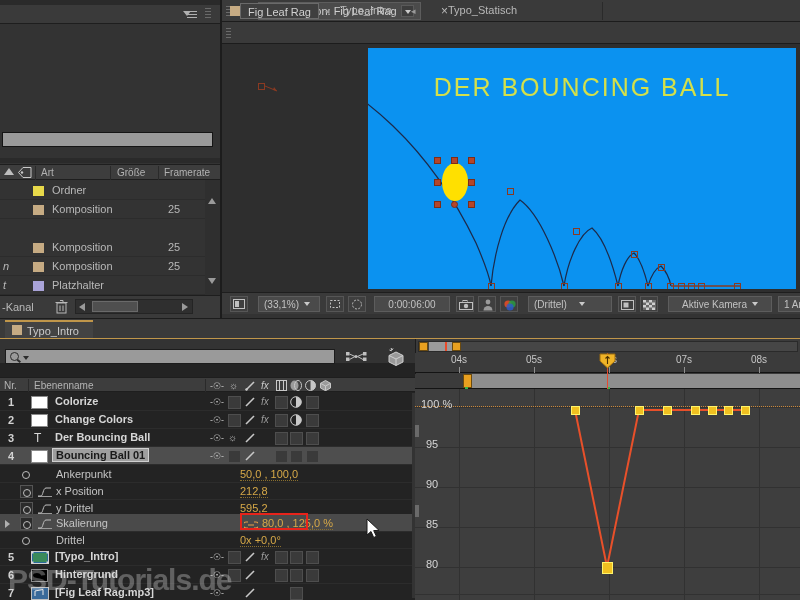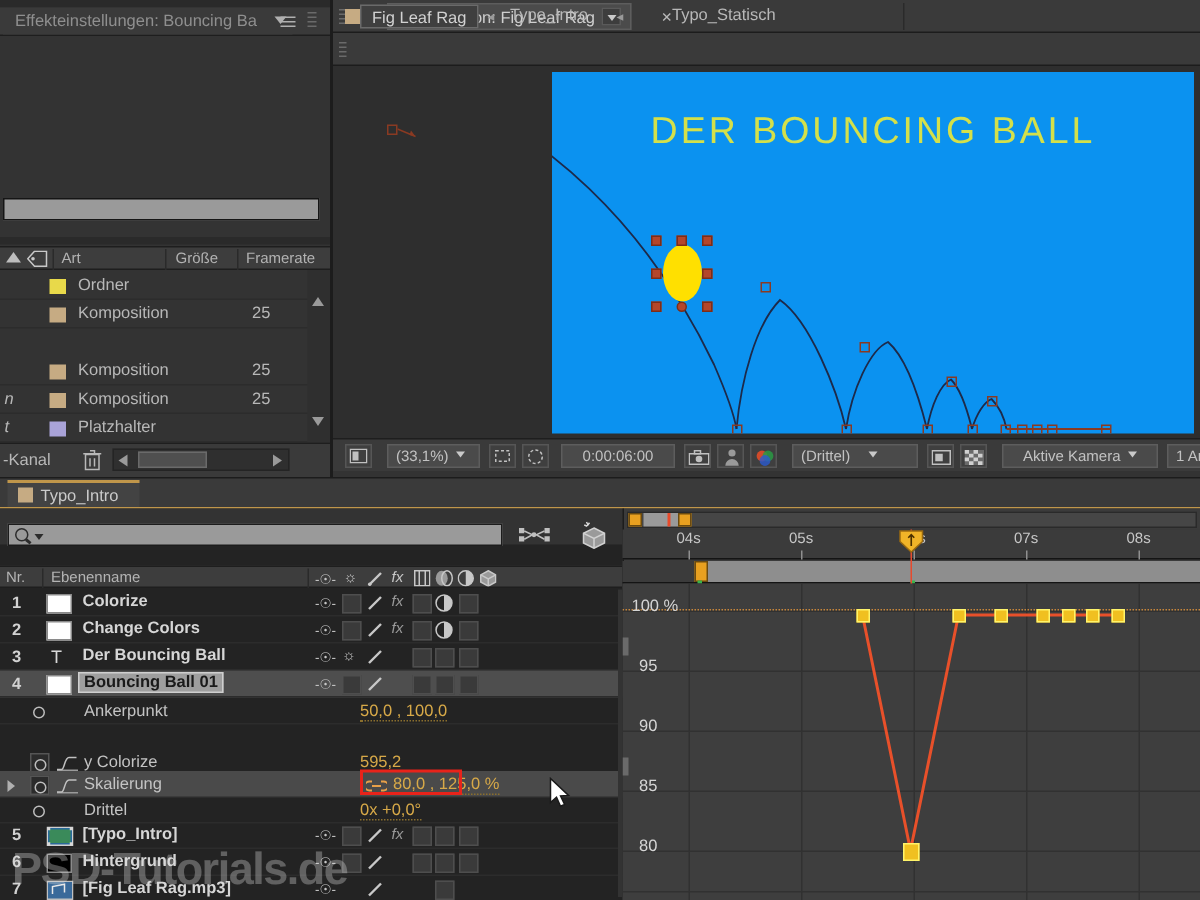--- a/index.html
+++ b/index.html
@@ -179,21 +179,20 @@
      border:1.5px solid #fff46a; }
 </style>
 </head>
 <body>
 
 <div id="app">
 
   <div class="abs" id="eff-panel">
     <div class="abs" id="eff-topstrip"></div>
     <div class="abs" id="eff-tabbar"></div>
-    <div class="abs" id="eff-tab">Effekteinstellungen: Bouncing Ba</div>
     <div class="abs" id="eff-tabmenu">
       <div class="tri"></div>
       <div class="bar" style="top:2px;width:10px;"></div>
       <div class="bar" style="top:5px;width:10px;"></div>
       <div class="bar" style="top:8px;width:10px;"></div>
     </div>
     <div class="abs" id="eff-grip">
       <i></i>
         <i></i>
         <i></i>
@@ -572,31 +571,43 @@
   </div>
 
   <div class="prop" style="top:465px;">
     <div class="stopw">
         <div class="c"></div>
       </div>
     <div class="pname" style="left:56px;">Ankerpunkt</div>
     <div class="pval" style="left:240px;">50,0 , 100,0</div>
   </div>
 
+  <div class="prop" style="top:482px;">
+    <div class="stopw boxed">
+        <div class="c"></div>
+      </div>
+    <div class="graphico">
+      <svg width="14" height="11">
+          <path d="M0 10 L3 10 C5 10, 5 2, 8 2 L13 2" stroke="#c0c0c0" fill="none"></path>
+        </svg>
+    </div>
+    <div class="pname" style="left:56px;">x Position</div>
+    <div class="pval" style="left:240px;">212,8</div>
+  </div>
 
   <div class="prop" style="top:499px;">
     <div class="stopw boxed">
         <div class="c"></div>
       </div>
     <div class="graphico">
       <svg width="14" height="11">
           <path d="M0 10 L3 10 C5 10, 5 2, 8 2 L13 2" stroke="#c0c0c0" fill="none"></path>
         </svg>
     </div>
-    <div class="pname" style="left:56px;">y Colorize</div>
+    <div class="pname" style="left:56px;">y Drittel</div>
     <div class="pval" style="left:240px;">595,2</div>
   </div>
 
   <div class="prop" style="top:514px;background:#4a4a4a;">
     <div class="discl"></div>
     <div class="stopw boxed">
         <div class="c"></div>
       </div>
     <div class="graphico">
       <svg width="14" height="11">

